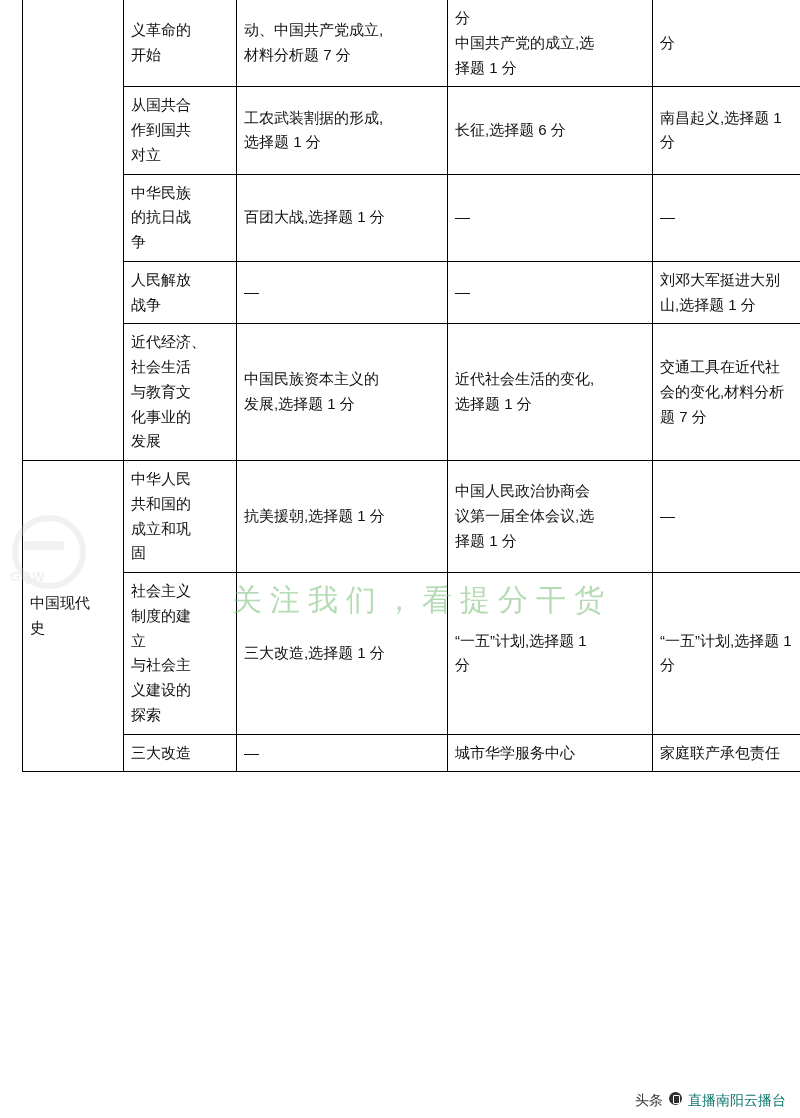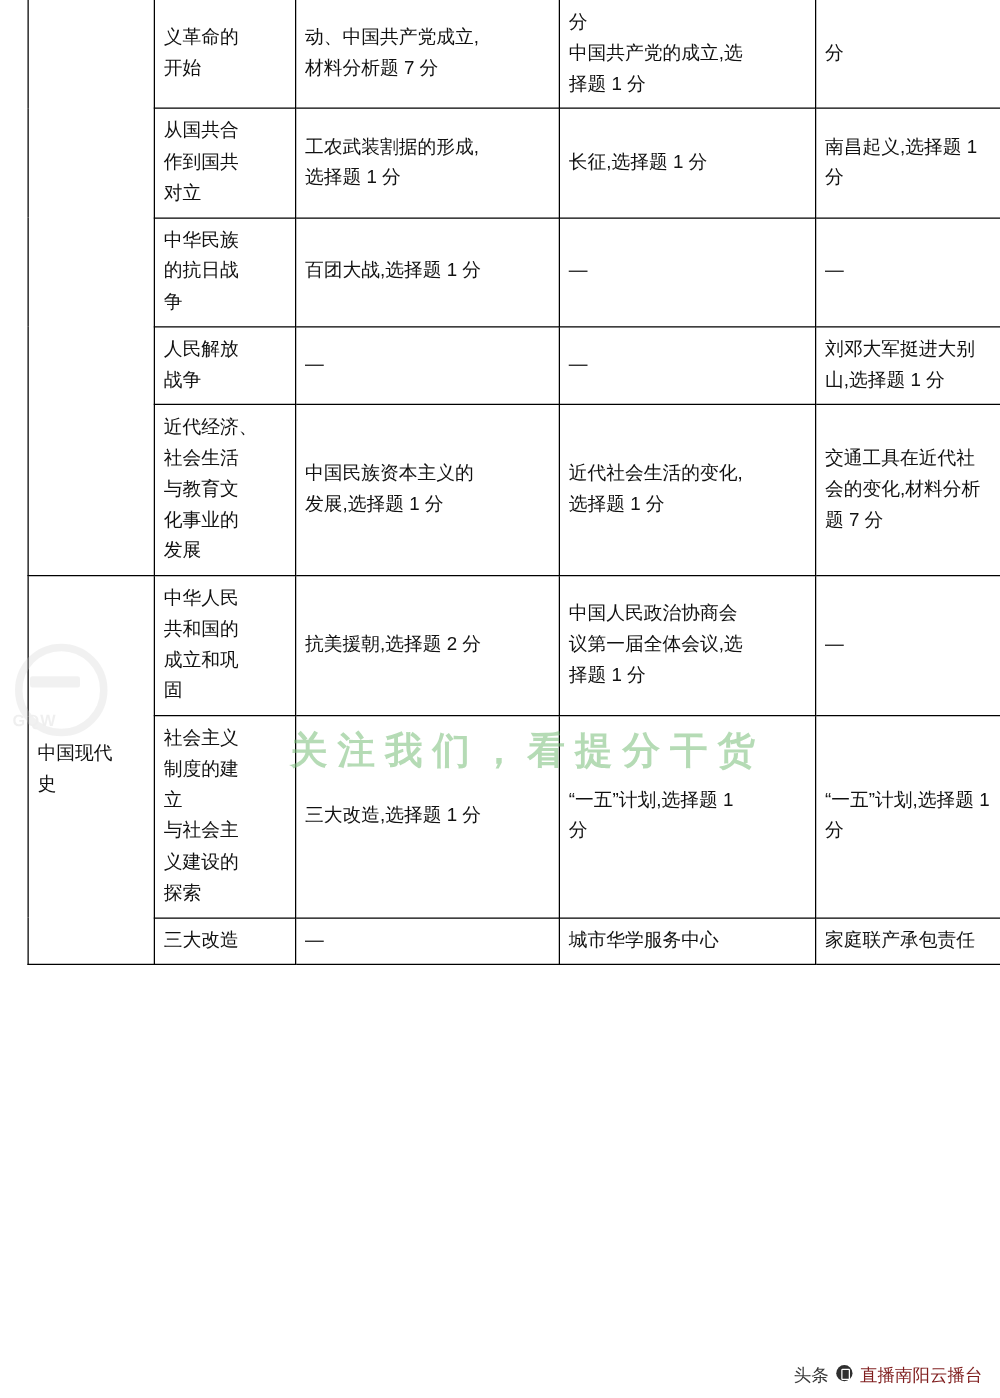--- a/index.html
+++ b/index.html
@@ -95,34 +95,33 @@
   }
   .wm-green {
     position: absolute;
     left: 232px;
     top: 580px;
     font-size: 30px;
     color: rgba(120,190,120,0.55);
     white-space: nowrap;
     pointer-events: none;
     letter-spacing: 8px;
-    font-weight: bold;
   }
   .footer-credit {
     position: absolute;
     right: 10px;
     bottom: 6px;
     font-size: 14px;
     color: #3a3a3a;
     display: flex;
     gap: 6px;
     background: rgba(255,255,255,0.9);
     padding: 2px 4px;
   }
-  .footer-credit .src { color: #7f1d1d; }
+  .footer-credit .src { color: #0f766e; }
   .footer-credit .dot {
     display: inline-block;
     width: 13px; height: 13px;
     border-radius: 50%;
     background: #2f2f2f;
     position: relative;
   }
   .footer-credit .dot::after {
     content: "";
     position: absolute;
@@ -142,21 +141,21 @@
       <tr>
         <td class="c0 cell-top" rowspan="5"></td>
         <td class="c1 cell-top">义革命的<br>开始</td>
         <td class="c2 cell-top">动、中国共产党成立,<br>材料分析题 7 分</td>
         <td class="c3 cell-top">分<br>中国共产党的成立,选<br>择题 1 分</td>
         <td class="c4 cell-top">分</td>
       </tr>
       <tr>
         <td class="c1">从国共合<br>作到国共<br>对立</td>
         <td class="c2">工农武装割据的形成,<br>选择题 1 分</td>
-        <td class="c3">长征,选择题 1 分</td>
+        <td class="c3">长征,选择题 6 分</td>
         <td class="c4">南昌起义,选择题 1<br>分</td>
       </tr>
       <tr>
         <td class="c1">中华民族<br>的抗日战<br>争</td>
         <td class="c2">百团大战,选择题 1 分</td>
         <td class="c3 dash">—</td>
         <td class="c4 dash">—</td>
       </tr>
       <tr>
         <td class="c1">人民解放<br>战争</td>
@@ -166,21 +165,21 @@
       </tr>
       <tr>
         <td class="c1">近代经济、<br>社会生活<br>与教育文<br>化事业的<br>发展</td>
         <td class="c2">中国民族资本主义的<br>发展,选择题 1 分</td>
         <td class="c3">近代社会生活的变化,<br>选择题 1 分</td>
         <td class="c4">交通工具在近代社<br>会的变化,材料分析<br>题 7 分</td>
       </tr>
       <tr>
         <td class="c0" rowspan="3">中国现代<br>史</td>
         <td class="c1">中华人民<br>共和国的<br>成立和巩<br>固</td>
-        <td class="c2">抗美援朝,选择题 2 分</td>
+        <td class="c2">抗美援朝,选择题 1 分</td>
         <td class="c3">中国人民政治协商会<br>议第一届全体会议,选<br>择题 1 分</td>
         <td class="c4 dash">—</td>
       </tr>
       <tr>
         <td class="c1">社会主义<br>制度的建<br>立<br>与社会主<br>义建设的<br>探索</td>
         <td class="c2">三大改造,选择题 1 分</td>
         <td class="c3">“一五”计划,选择题 1<br>分</td>
         <td class="c4">“一五”计划,选择题 1<br>分</td>
       </tr>
       <tr>

